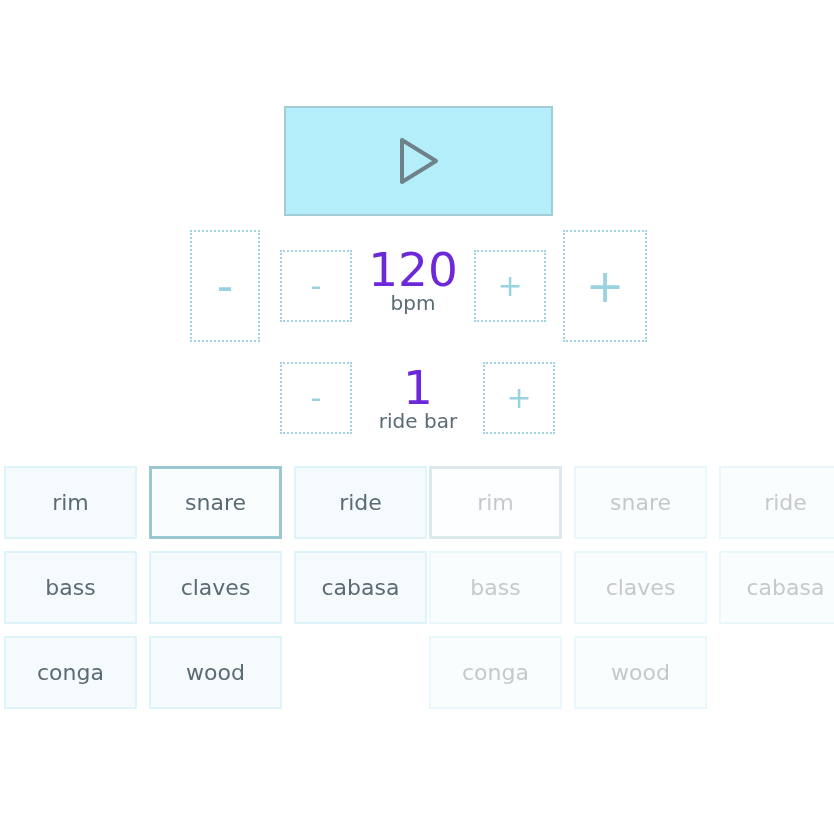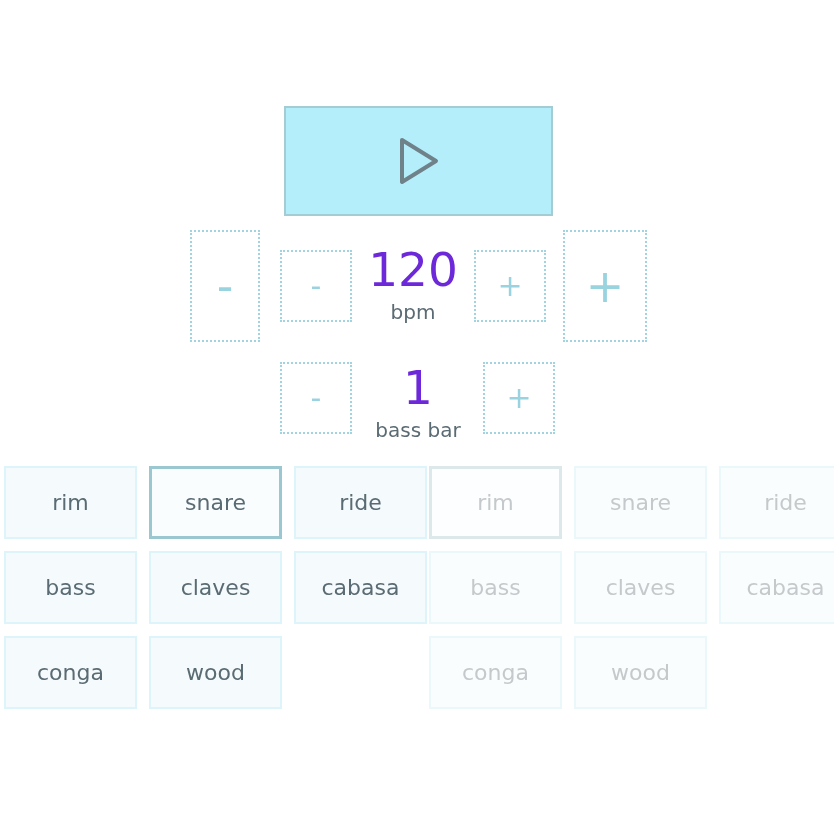--- a/index.html
+++ b/index.html
@@ -65,21 +65,20 @@
   .readout .value {
     font-size: 47px;
     color: #6d28d9;
     letter-spacing: 0px;
     display: block;
   }
   .readout .unit {
     font-size: 20px;
     color: #5a6b73;
     display: block;
-    margin-top: 9px;
   }
 
   
   #bar-dec { left: 280px; top: 362px; width: 72px; height: 72px; }
   #bar-inc { left: 483px; top: 362px; width: 72px; height: 72px; }
 
   
   .pad-group {
     position: absolute;
     top: 466px;
@@ -142,21 +141,21 @@
 </div>
 
 <div class="step-box small" id="bpm-inc-small">+</div>
 
 <div class="step-box big" id="bpm-inc-large">+</div>
 
 <div class="step-box small" id="bar-dec">-</div>
 
 <div class="readout" id="bar-readout">
   <span class="value">1</span>
-  <span class="unit">bass bar</span>
+  <span class="unit">ride bar</span>
 </div>
 
 <div class="step-box small" id="bar-inc">+</div>
 
 <div class="pad-group" id="pad-group-active">
   <div class="pad">rim</div>
   <div class="pad selected">snare</div>
   <div class="pad">ride</div>
   <div class="pad">bass</div>
   <div class="pad">claves</div>

